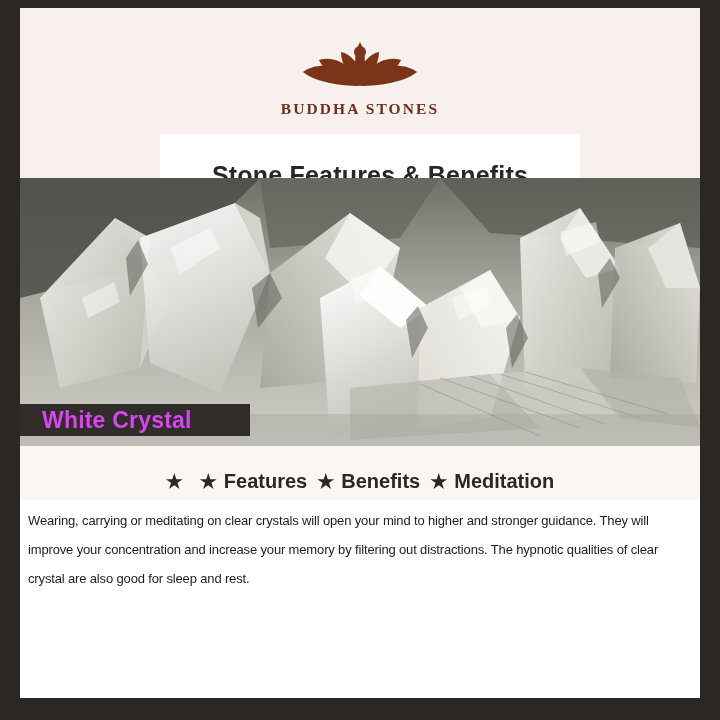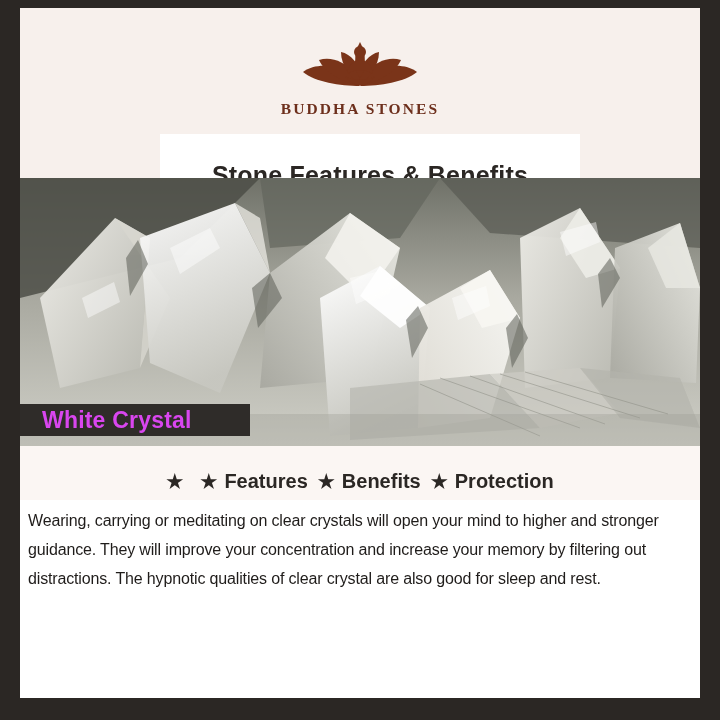--- a/index.html
+++ b/index.html
@@ -185,21 +185,21 @@
     margin-right: 7px;
     color: #2b2724;
     line-height: 1;
   }
 
   .paragraph {
     position: absolute;
     left: 28px;
     top: 506px;
     width: 662px;
-    font-size: 16px;
+    font-size: 13px;
     line-height: 29px;
     color: #1f1c1a;
     letter-spacing: -0.15px;
     text-align: left;
     font-family: "Liberation Sans", sans-serif;
   }
 </style>
 </head>
 <body>
 
@@ -342,19 +342,19 @@
     <div class="benefit">
       <span class="star">★</span>
       <span>Features</span>
     </div>
     <div class="benefit">
       <span class="star">★</span>
       <span>Benefits</span>
     </div>
     <div class="benefit">
       <span class="star">★</span>
-      <span>Protection</span>
+      <span>Meditation</span>
     </div>
   </div>
 
   <div class="paragraph">Wearing, carrying or meditating on clear crystals will open your mind to higher and stronger guidance. They will improve your concentration and increase your memory by filtering out distractions. The hypnotic qualities of clear crystal are also good for sleep and rest.</div>
 
 </div>
 
 </body></html>

